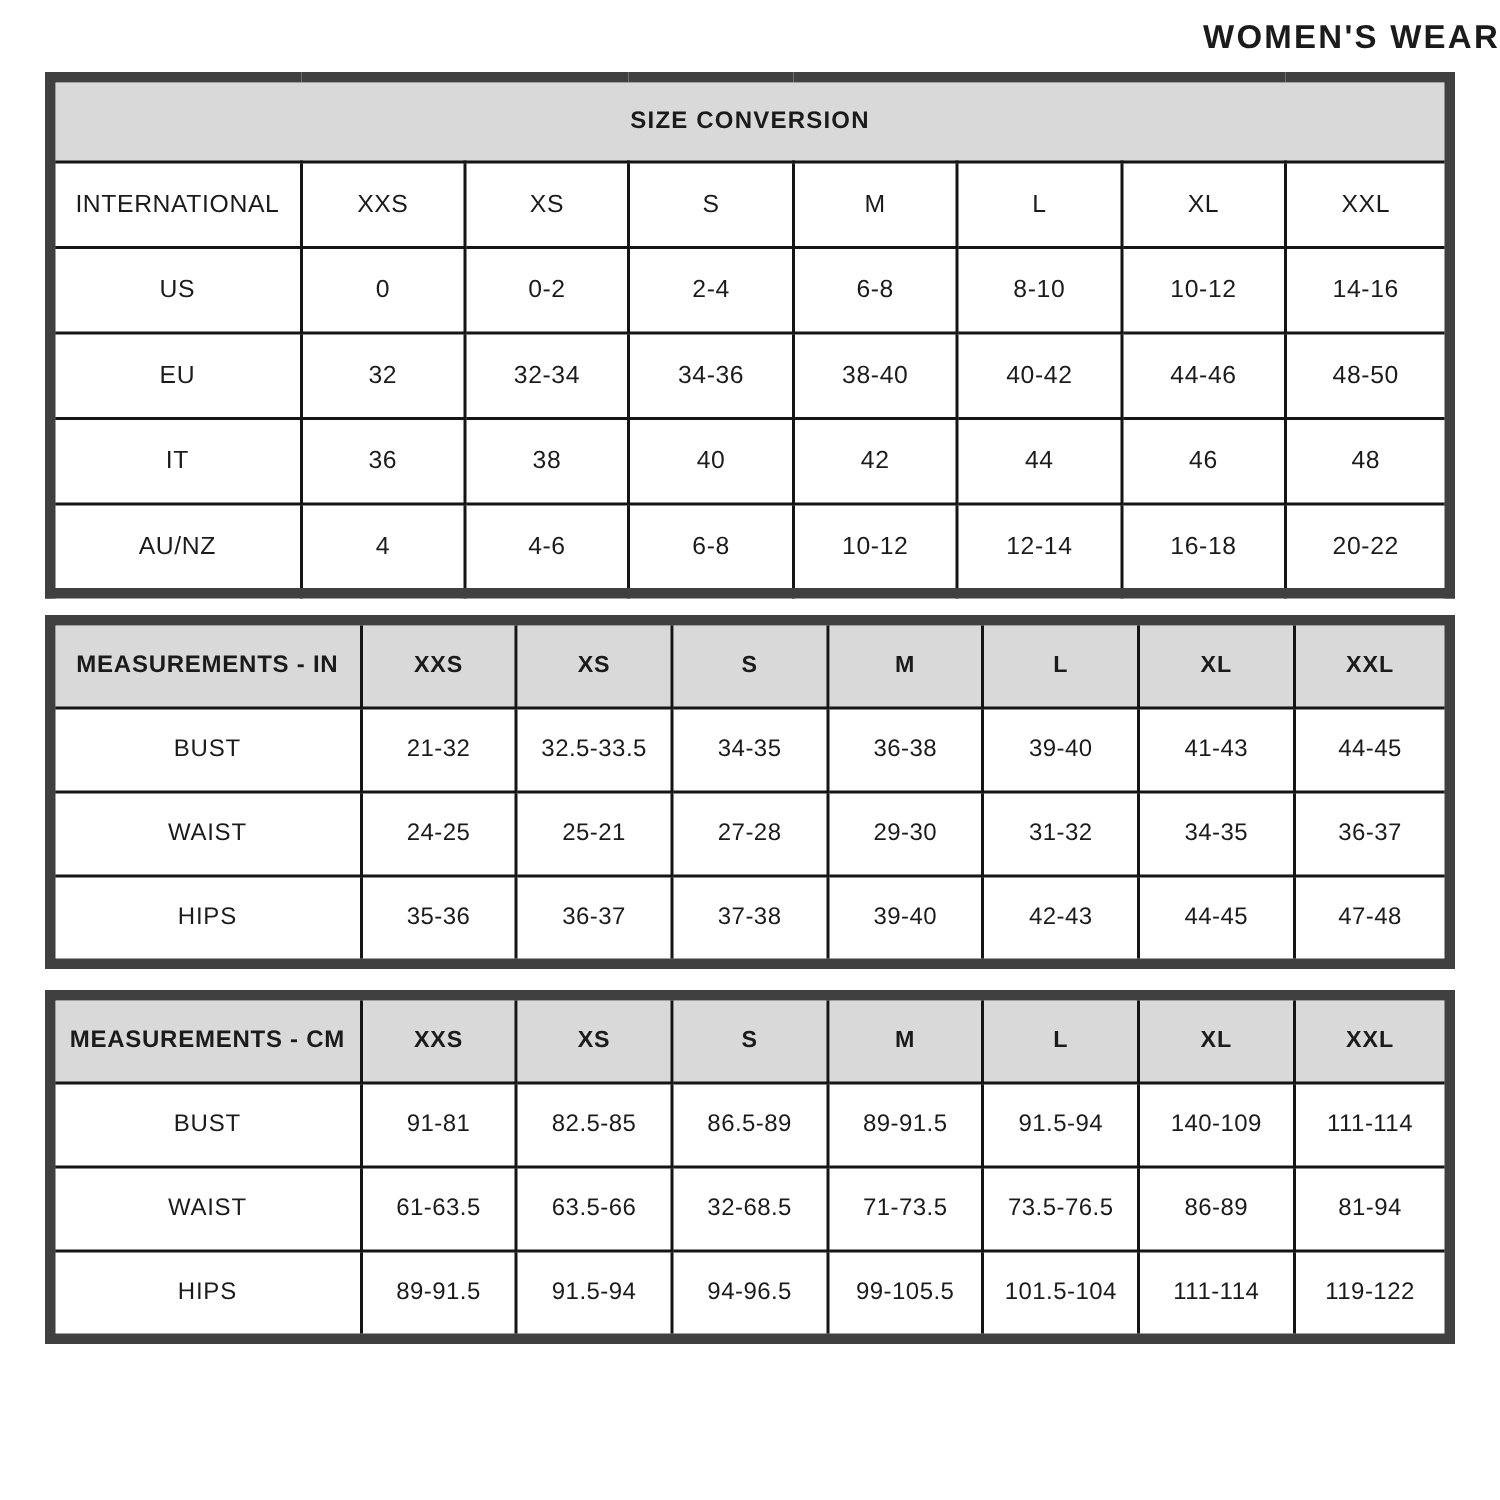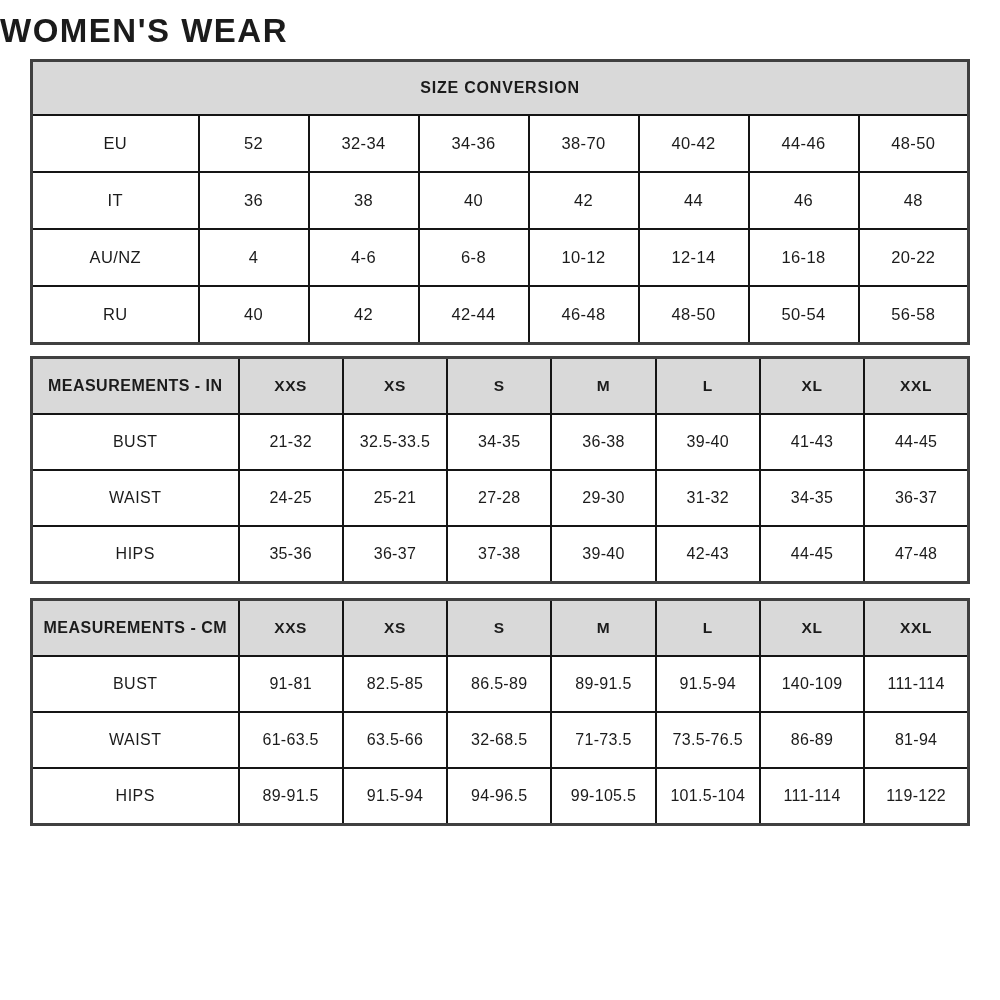--- a/index.html
+++ b/index.html
@@ -7,33 +7,33 @@
     padding: 0;
     width: 1000px;
     height: 1000px;
     background: #ffffff;
     font-family: "Liberation Sans", sans-serif;
     color: #1b1b1b;
   }
   .page-title {
     margin: 0;
     padding: 14px 0 12px;
-    text-align: left;
-    font-size: 33px;
+    text-align: right;
+    font-size: 22px;
     line-height: 1;
     font-weight: 700;
     letter-spacing: 1.5px;
     color: #1b1b1b;
   }
   table {
     border-collapse: collapse;
     table-layout: fixed;
     width: 940px;
     margin: 0 auto;
-    border: 3px solid #404040;
+    border: 7px solid #404040;
   }
   td {
     border: 2px solid #151515;
     text-align: center;
     vertical-align: middle;
     padding: 0 2px;
     overflow: hidden;
     white-space: nowrap;
   }
   
@@ -73,25 +73,45 @@
       <col>
       <col>
       <col>
       <col>
   </colgroup>
   <tbody>
       <tr>
         <td class="bar" colspan="8">SIZE CONVERSION</td>
       </tr>
       <tr>
+        <td class="head row-label">INTERNATIONAL</td>
+        <td class="head">XXS</td>
+        <td class="head">XS</td>
+        <td class="head">S</td>
+        <td class="head">M</td>
+        <td class="head">L</td>
+        <td class="head">XL</td>
+        <td class="head">XXL</td>
+      </tr>
+      <tr>
+        <td class="row-label">US</td>
+        <td class="val">0</td>
+        <td class="val">0-2</td>
+        <td class="val">2-4</td>
+        <td class="val">6-8</td>
+        <td class="val">8-10</td>
+        <td class="val">10-12</td>
+        <td class="val">14-16</td>
+      </tr>
+      <tr>
         <td class="row-label">EU</td>
-        <td class="val">52</td>
+        <td class="val">32</td>
         <td class="val">32-34</td>
         <td class="val">34-36</td>
-        <td class="val">38-70</td>
+        <td class="val">38-40</td>
         <td class="val">40-42</td>
         <td class="val">44-46</td>
         <td class="val">48-50</td>
       </tr>
       <tr>
         <td class="row-label">IT</td>
         <td class="val">36</td>
         <td class="val">38</td>
         <td class="val">40</td>
         <td class="val">42</td>
@@ -102,30 +122,20 @@
       <tr>
         <td class="row-label">AU/NZ</td>
         <td class="val">4</td>
         <td class="val">4-6</td>
         <td class="val">6-8</td>
         <td class="val">10-12</td>
         <td class="val">12-14</td>
         <td class="val">16-18</td>
         <td class="val">20-22</td>
       </tr>
-      <tr>
-        <td class="row-label">RU</td>
-        <td class="val">40</td>
-        <td class="val">42</td>
-        <td class="val">42-44</td>
-        <td class="val">46-48</td>
-        <td class="val">48-50</td>
-        <td class="val">50-54</td>
-        <td class="val">56-58</td>
-      </tr>
     </tbody>
 </table>
 
 <table class="meas m-in">
   <colgroup>
     <col style="width:207px">
     <col>
       <col>
       <col>
       <col>

